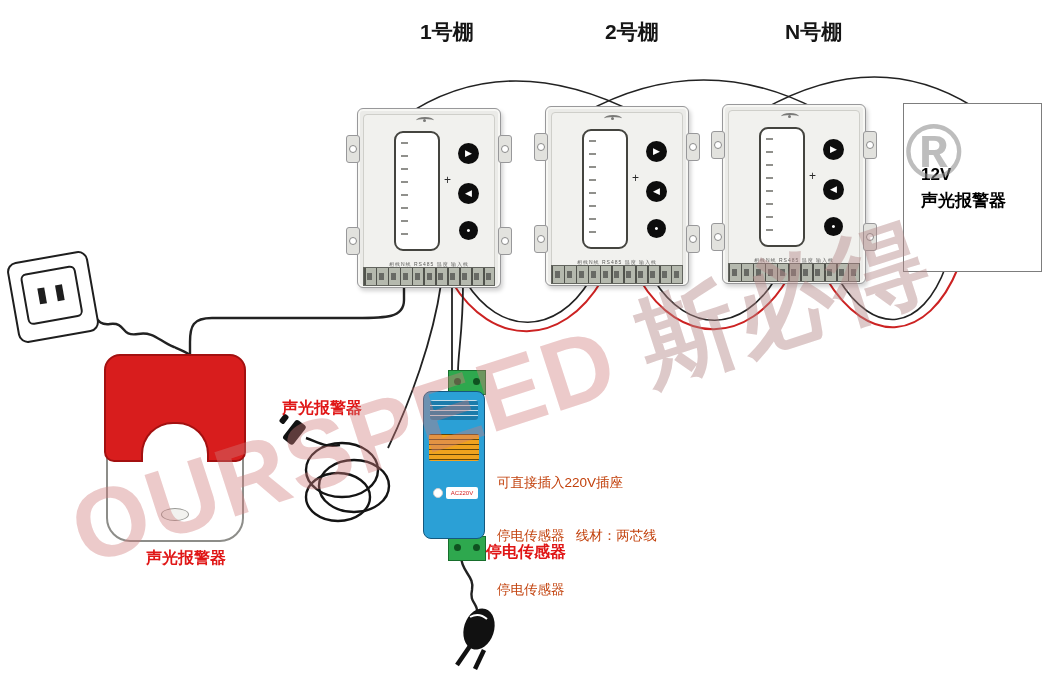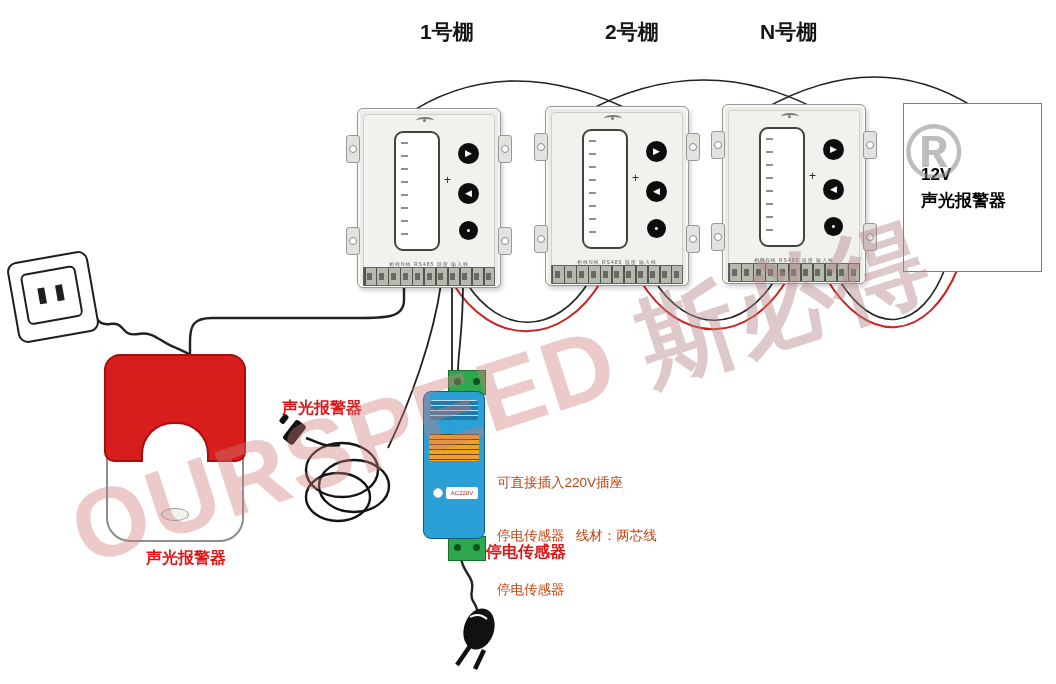--- a/index.html
+++ b/index.html
@@ -138,21 +138,21 @@
     <g>
       <ellipse cx="479" cy="629" rx="15" ry="21" fill="#111" transform="rotate(18 479 629)"></ellipse>
       <path d="M 470 617 q 9 -5 17 2" stroke="#fff" stroke-width="2" fill="none"></path>
       <path d="M 470 646 L 457 665" stroke="#111" stroke-width="4.5"></path>
       <path d="M 484 650 L 475 669" stroke="#111" stroke-width="4.5"></path>
     </g>
   </svg>
 
   <div class="shed-label" style="left:400px;">1号棚</div>
   <div class="shed-label" style="left:585px;">2号棚</div>
-  <div class="shed-label" style="left:740px;text-align:right;">N号棚</div>
+  <div class="shed-label" style="left:765px;text-align:right;">N号棚</div>
 
   <div class="device" style="left:357px; top:108px;">
     <div class="ear tl"></div>
     <div class="ear bl"></div>
     <div class="ear tr"></div>
     <div class="ear br"></div>
     <div class="panel"></div>
     <div class="top-icon"></div>
     <div class="display"></div>
     <div class="btn b1">▶</div>

